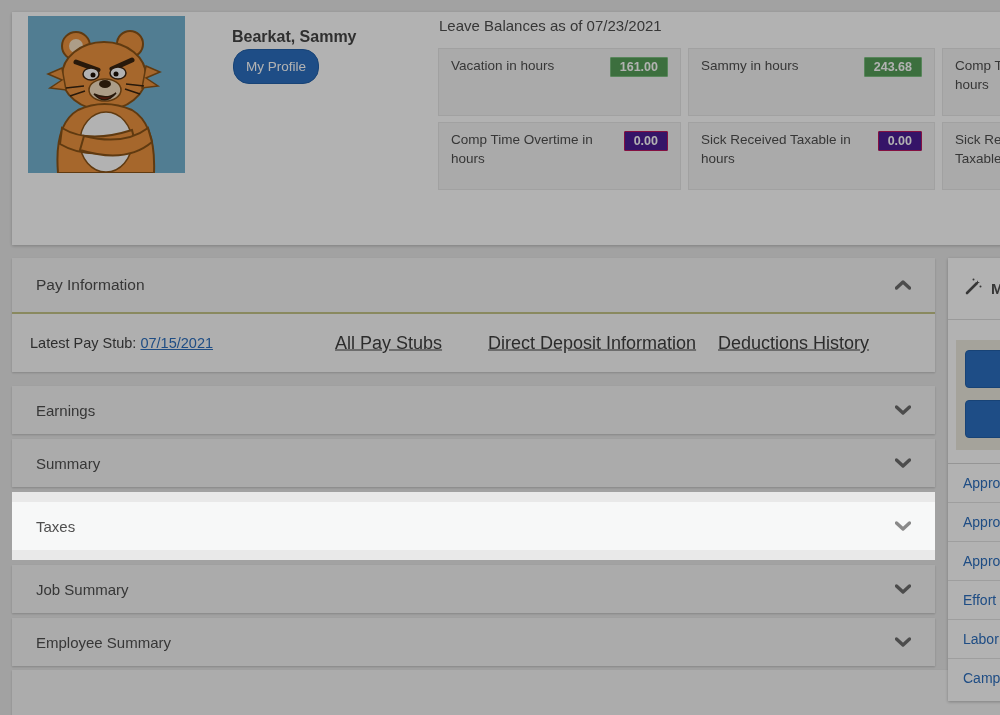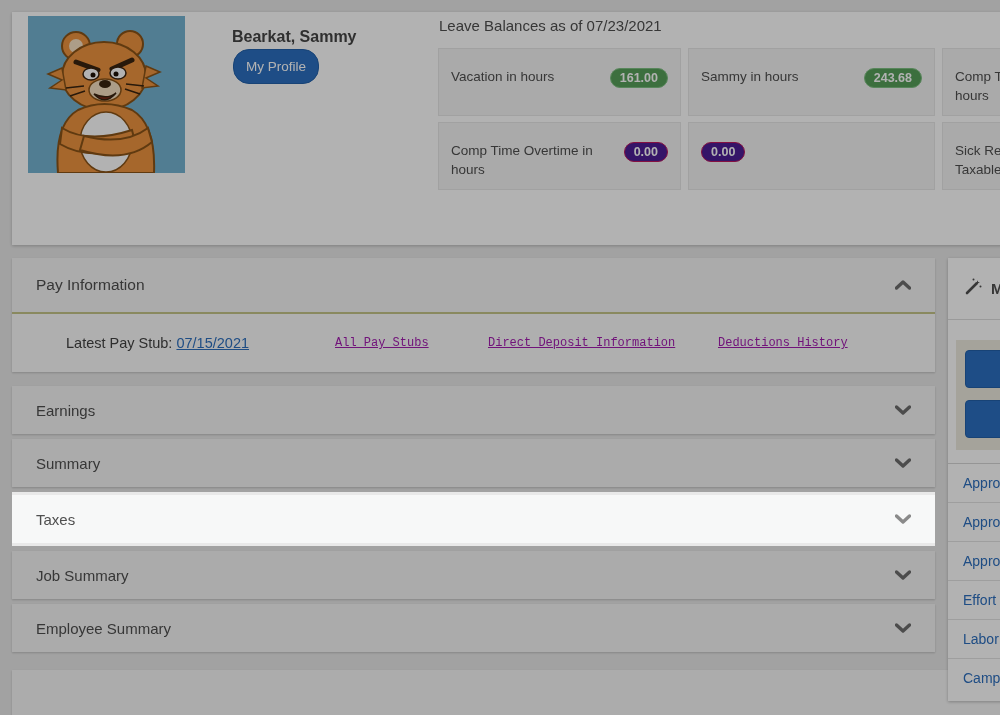--- a/index.html
+++ b/index.html
@@ -10,42 +10,42 @@
     background:#ffffff;box-shadow:0 1px 3px rgba(0,0,0,.22);}
   .avatar{position:absolute;left:16px;top:4px;width:157px;height:157px;overflow:hidden;}
   .profile-name{position:absolute;left:220px;top:8px;font-size:16px;font-weight:bold;color:#454545;margin-top:8px;}
   .btn{display:inline-block;background:#2b6fc0;color:#fff;border:1px solid #2361aa;
     border-radius:4px;font-size:13.5px;text-align:center;cursor:pointer;}
   .my-profile{position:absolute;left:221px;top:37px;width:84px;height:33px;line-height:33px;border-radius:16px;}
   .leave-title{position:absolute;left:427px;top:5px;font-size:15px;color:#4f4f4f;text-align:right;}
   .leave-grid{position:absolute;left:426px;top:36px;display:grid;
     grid-template-columns:243px 247px 255px;grid-auto-rows:68px;gap:6px 7px;}
   .leave-card{background:#f4f4f4;border:1px solid #e7e7e7;box-sizing:border-box;
-    padding:19px 12px;display:flex;justify-content:space-between;align-items:flex-start;}
+    padding:8px 12px;display:flex;justify-content:space-between;align-items:flex-start;}
   .leave-card .lbl{font-size:13.5px;color:#4f4f4f;line-height:1.38;max-width:168px;white-space:pre-line;}
-  .pill{border-radius:10px;padding:2px 9px;font-size:12.5px;font-weight:600;color:#fff;white-space:nowrap;}
+  .pill{border-radius:1px;padding:2px 9px;font-size:12.5px;font-weight:600;color:#fff;white-space:nowrap;}
   .pill.green{background:#57a05a;border:1px solid #7fc083;}
   .pill.yellow{background:#4c1d95;border:1px solid #be185d;text-align:center;}
   
   .main-col{position:absolute;left:12px;top:258px;width:923px;}
   .pay-card{box-shadow:0 1px 2px rgba(0,0,0,.18);margin-bottom:14px;}
   .pay-header{height:56px;background:#f5f5f5;border-bottom:2px solid #c5c588;
     display:flex;align-items:center;padding:0 24px;box-sizing:border-box;cursor:pointer;text-align:center;}
   .pay-content{height:58px;background:#fbfbfb;position:relative;font-size:14.5px;color:#434343;}
   .sec-title{font-size:15.5px;color:#4f4f4f;}
   .chev{margin-left:auto;display:flex;align-items:center;}
   .acc-row{height:48px;background:#f5f5f5;box-shadow:0 1px 2px rgba(0,0,0,.18);
     display:flex;align-items:center;padding:0 24px;box-sizing:border-box;
     font-size:15px;color:#4f4f4f;margin-bottom:5px;cursor:pointer;text-align:center;}
-  .spotlight{position:relative;z-index:50;background:#e9e9e9;padding:3px 0;margin-bottom:5px;
+  .spotlight{position:relative;z-index:50;background:#e9e9e9;padding:10px 0;margin-bottom:5px;
     box-shadow:0 0 0 2000px rgba(0,0,0,0.30);}
   .spotlight .acc-row{margin-bottom:0;background:#f7f8f8;box-shadow:none;}
-  .vlink{position:absolute;top:50%;transform:translateY(-50%);color:#a21caf;
-    text-decoration:underline;font-size:12px;cursor:pointer;white-space:nowrap;font-family:Liberation Mono, monospace;}
-  .plain{position:absolute;top:50%;transform:translateY(-50%);white-space:nowrap;margin-left:36px;}
+  .vlink{position:absolute;top:50%;transform:translateY(-50%);color:#404040;
+    text-decoration:underline;font-size:18px;cursor:pointer;white-space:nowrap;}
+  .plain{position:absolute;top:50%;transform:translateY(-50%);white-space:nowrap;}
   .plain .date{color:#2d6fbe;text-decoration:underline;cursor:pointer;}
   
   .bottom-card{position:absolute;left:12px;top:670px;width:1048px;height:72px;
     background:#f7f7f7;box-shadow:0 1px 2px rgba(0,0,0,.18);z-index:1;}
   
   .sidebar{position:absolute;left:948px;top:258px;width:150px;height:443px;
     background:#ffffff;box-shadow:0 1px 3px rgba(0,0,0,.25);z-index:2;}
   .sb-header{height:62px;display:flex;align-items:center;gap:9px;padding-left:17px;
     border-bottom:1px solid #dddddd;box-sizing:border-box;}
   .sb-title{font-size:15px;font-weight:bold;color:#4f4f4f;white-space:nowrap;}
@@ -109,20 +109,21 @@
     </div>
     <div class="leave-card">
       <span class="lbl">Comp Time in
 hours</span>
     </div>
     <div class="leave-card">
       <span class="lbl">Comp Time Overtime in hours</span>
       <span class="pill yellow">0.00</span>
     </div>
     <div class="leave-card">
+      <span class="lbl">Sick Received Taxable in hours</span>
       <span class="pill yellow">0.00</span>
     </div>
     <div class="leave-card">
       <span class="lbl">Sick Received Non
 Taxable in hours</span>
     </div>
   </div>
 </div>
 
 <div class="main-col">

